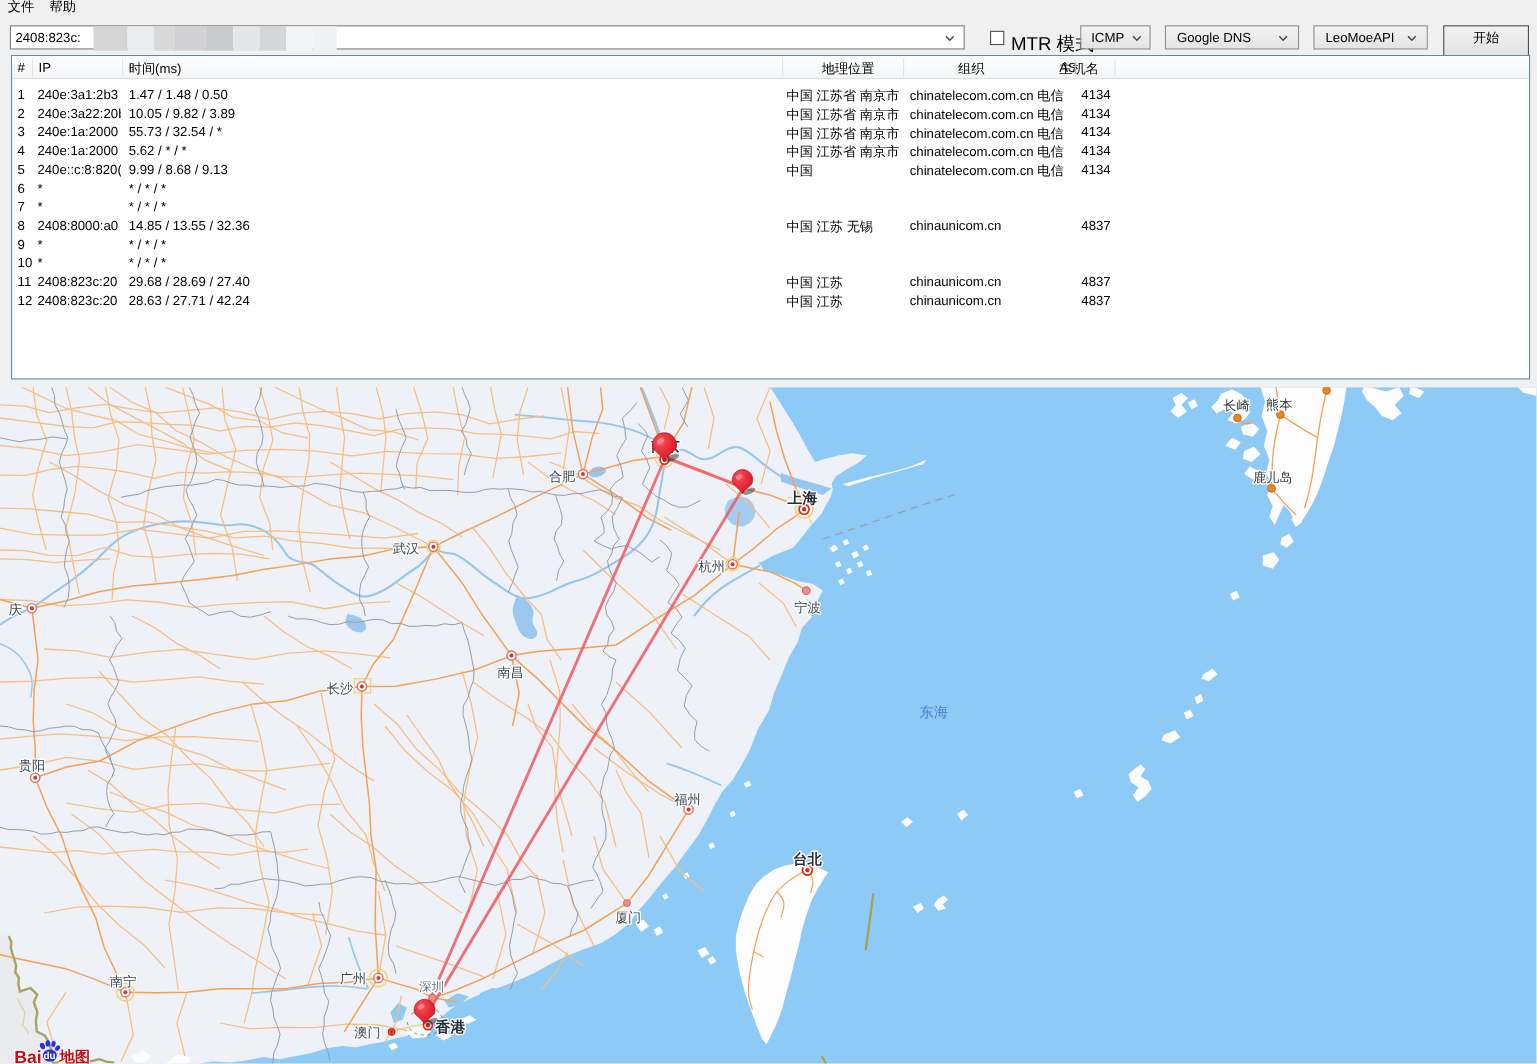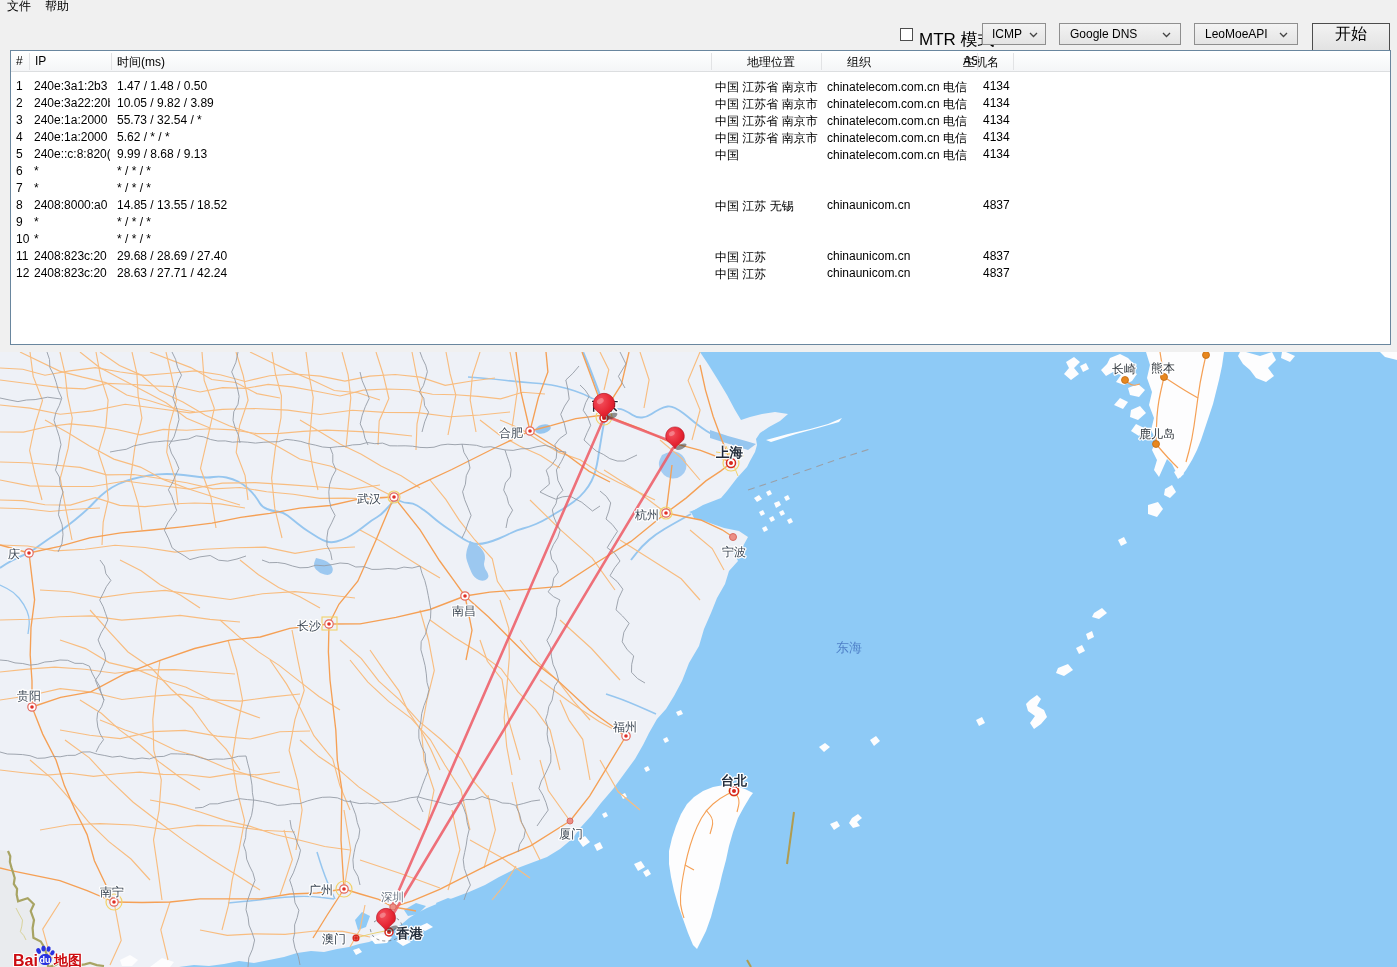--- a/index.html
+++ b/index.html
@@ -5,36 +5,51 @@
  font-family:"Liberation Sans",sans-serif;font-size:12px;color:#000}
 #top{position:absolute;left:0;top:0;width:1397px;height:352px;background:#f0f0f0}
 .menu span{position:absolute;top:-2px;font-size:12px}
 #combo{position:absolute;left:9px;top:23px;width:868px;height:22px;background:#fff;border:1px solid #7a7a7a}
 #comboTxt{position:absolute;left:4px;top:3px;font-size:12px}
 #cb{position:absolute;left:900px;top:28px;width:13px;height:13px;background:#fff;border:1px solid #4d4d4d}
 #cbl{position:absolute;left:919px;top:28px;font-size:17px}
 .dd{position:absolute;top:23px;height:22px;background:linear-gradient(#f3f3f3,#e4e4e4);border:1px solid #8f8f8f}
 .dd span{position:absolute;top:3px;font-size:12px}
 #btn{position:absolute;left:1312px;top:23px;width:78px;height:36px;background:linear-gradient(#f2f2f2,#dedede);
- border:1px solid #4d4d4d;text-align:center;line-height:20px;font-size:16px}
+ border:1px solid #4d4d4d;text-align:center;line-height:20px;font-size:12px}
 #tbl{position:absolute;left:10px;top:50px;width:1381px;height:295px;background:#fff;border:1px solid #69869e}
 #hdr{position:absolute;left:0;top:0;width:100%;height:21px;background:linear-gradient(#fff,#f4f5f7);border-bottom:1px solid #dcdee0}
 #hdr span{position:absolute;top:3px;font-size:12px}
 #hdr i{position:absolute;top:2px;height:17px;width:1px;background:#e2e3e5}
 .row{position:absolute;left:0;width:100%;height:17px}
 .row span{position:absolute;top:2px;font-size:12px;white-space:nowrap}
 
 #map{position:absolute;left:0;top:352px;display:block}
 </style></head><body>
 
 <div id="top">
  <div class="menu">
       <span style="left:7px">文件</span>
       <span style="left:45px">帮助</span>
     </div>
+ <div id="combo">
+   <span id="comboTxt">2408:823c:</span>
+      <div style="position:absolute;left:75px;top:0;width:31px;height:22px;background:#d5d5d5"></div>
+      <div style="position:absolute;left:106px;top:0;width:24px;height:22px;background:#e9edf0"></div>
+      <div style="position:absolute;left:130px;top:0;width:19px;height:22px;background:#d9d9d9"></div>
+      <div style="position:absolute;left:149px;top:0;width:28px;height:22px;background:#d1d1d3"></div>
+      <div style="position:absolute;left:177px;top:0;width:25px;height:22px;background:#c9cbcc"></div>
+      <div style="position:absolute;left:202px;top:0;width:24px;height:22px;background:#e3e7ea"></div>
+      <div style="position:absolute;left:226px;top:0;width:24px;height:22px;background:#d5d7d9"></div>
+      <div style="position:absolute;left:250px;top:0;width:24px;height:22px;background:#f3f4f5"></div>
+      <div style="position:absolute;left:274px;top:0;width:22px;height:22px;background:#f0f1f2"></div>
+      <svg width="9" height="6" viewBox="0 0 9 6" style="position:absolute;top:8px;right:8px;">
+        <path d="M1 1 L4.5 4.5 L8 1" stroke="#444" stroke-width="1.3" fill="none"></path>
+      </svg>
+ </div>
  <div id="cb"></div>
     <div id="cbl">MTR 模式</div>
  <div class="dd" style="left:982px;width:64px">
       <span style="left:9px">ICMP</span>
       <svg width="9" height="6" viewBox="0 0 9 6" style="position:absolute;top:8px;right:7px;">
         <path d="M1 1 L4.5 4.5 L8 1" stroke="#444" stroke-width="1.3" fill="none"></path>
       </svg>
     </div>
  <div class="dd" style="left:1059px;width:122px">
       <span style="left:10px">Google DNS</span>
@@ -48,21 +63,21 @@
         <path d="M1 1 L4.5 4.5 L8 1" stroke="#444" stroke-width="1.3" fill="none"></path>
       </svg>
     </div>
  <div id="btn">开始</div>
  <div id="tbl">
   <div id="hdr">
     <span style="left:5px">#</span>
         <span style="left:24px">IP</span>
         <span style="left:106px">时间(ms)</span>
     <span style="left:736px">地理位置</span>
-        <span style="left:836px">组织</span>
+        <span style="left:860px">组织</span>
         <span style="left:952px">AS</span>
         <span style="left:952px">主机名</span>
     <i style="left:18px"></i>
         <i style="left:100px"></i>
         <i style="left:700px"></i>
         <i style="left:810px"></i>
         <i style="left:966px"></i>
         <i style="left:1002px"></i>
   </div>
       <div class="row" style="top:26px">
@@ -111,21 +126,21 @@
         <span style="left:106px">* / * / *</span>
       </div>
       <div class="row" style="top:128px">
         <span style="left:5px">7</span>
         <span style="left:23px;width:76px;overflow:hidden;white-space:nowrap">*</span>
         <span style="left:106px">* / * / *</span>
       </div>
       <div class="row" style="top:145px">
         <span style="left:5px">8</span>
         <span style="left:23px;width:76px;overflow:hidden;white-space:nowrap">2408:8000:a0</span>
-        <span style="left:106px">14.85 / 13.55 / 18.52</span>
+        <span style="left:106px">14.85 / 13.55 / 32.36</span>
         <span style="left:704px">中国 江苏 无锡</span>
         <span style="left:816px">chinaunicom.cn</span>
         <span style="left:972px">4837</span>
       </div>
       <div class="row" style="top:162px">
         <span style="left:5px">9</span>
         <span style="left:23px;width:76px;overflow:hidden;white-space:nowrap">*</span>
         <span style="left:106px">* / * / *</span>
       </div>
       <div class="row" style="top:179px">

